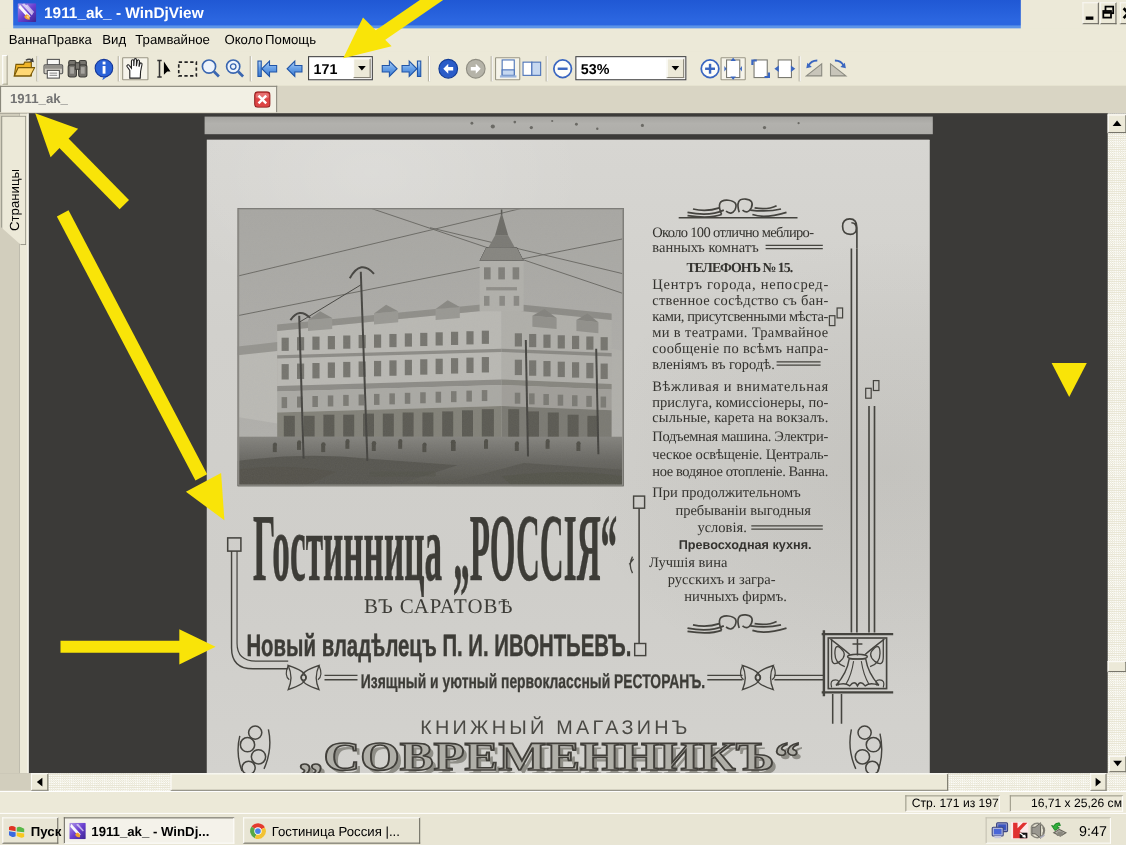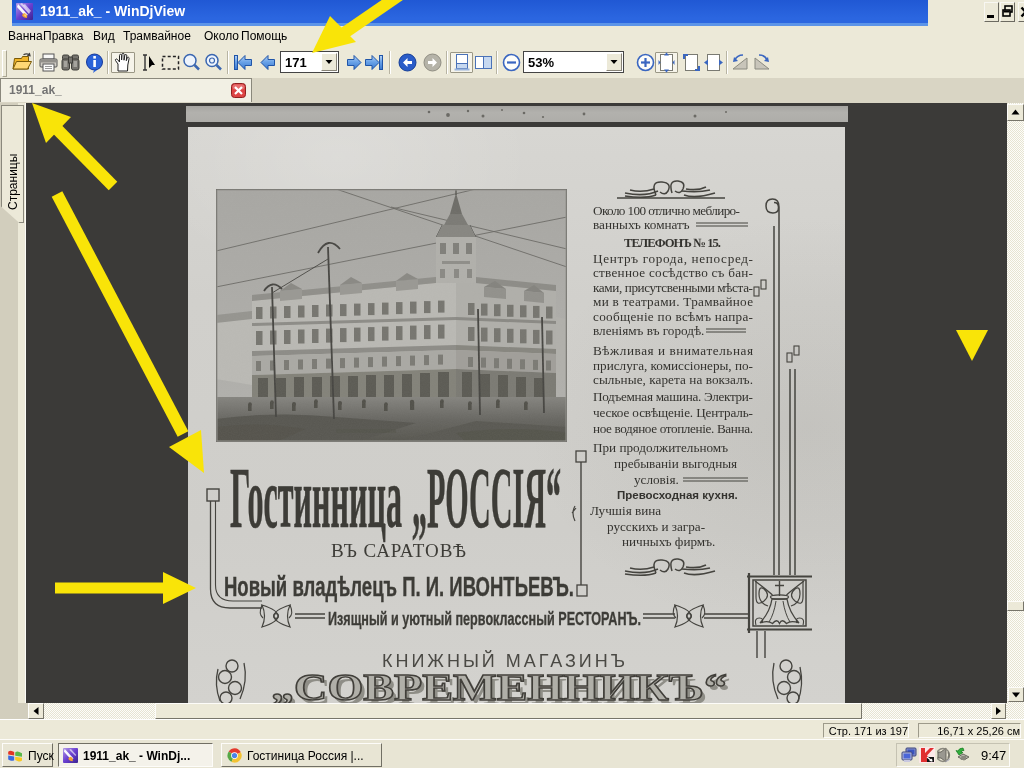--- a/index.html
+++ b/index.html
@@ -639,21 +639,21 @@
     <div class="spanel abs" style="left:918px;width:103px">16,71 x 25,26 см</div>
   </div>
   <div id="taskbar" class="abs">
     <div class="tkbtn abs" style="left:2px;width:51px">
       <svg class="abs" style="left:4px;top:4px" width="16" height="16" viewBox="0 0 16 16">
         <path d="M1.2 3.8 Q3.2 2.2 5.4 3.2 L7.2 4 L7.2 7.6 L1.2 6.6 Z" fill="#e03424"></path>
         <path d="M8.2 4.4 Q10.2 3 12.2 4 L15 5.3 L15 8.7 L8.2 7.8 Z" fill="#58b848"></path>
         <path d="M1.2 7.6 L7.2 8.6 L7.2 12.2 Q5.2 13.4 3.2 12.4 L1.2 11.4 Z" fill="#3a6ae0"></path>
         <path d="M8.2 8.8 L15 9.7 L15 12.6 Q13 14.2 11 13.2 L8.2 11.9 Z" fill="#f8c820"></path>
       </svg>
-      <span class="abs" style="left:25px;top:5px;font-weight:normal">Пуск</span>
+      <span class="abs" style="left:25px;top:5px;font-weight:bold">Пуск</span>
     </div>
     <div class="tkbtn abs" style="left:58px;width:155px;background:#f4f2ea;border-color:#716f64 #fdfcf9 #fdfcf9 #716f64">
       <svg class="abs" style="left:4px;top:4px" width="15" height="15" viewBox="0 0 17 17">
           <rect x="0" y="0" width="17" height="17" rx="1" fill="url(#wdg)"></rect>
           <path d="M2 1 L12 12 L9 13 L1 4 Z" fill="#fff" opacity="0.95"></path>
           <path d="M9 1 L15 8 L14 9 L7 2 Z" fill="#fff" opacity="0.6"></path>
           <path d="M8 10 Q12 11 11 15 Q7 15 6 12 Z" fill="#f0a030"></path>
         </svg>
       <span class="abs" style="left:24px;top:5px;font-weight:bold">1911_ak_ - WinDj...</span>
     </div>

